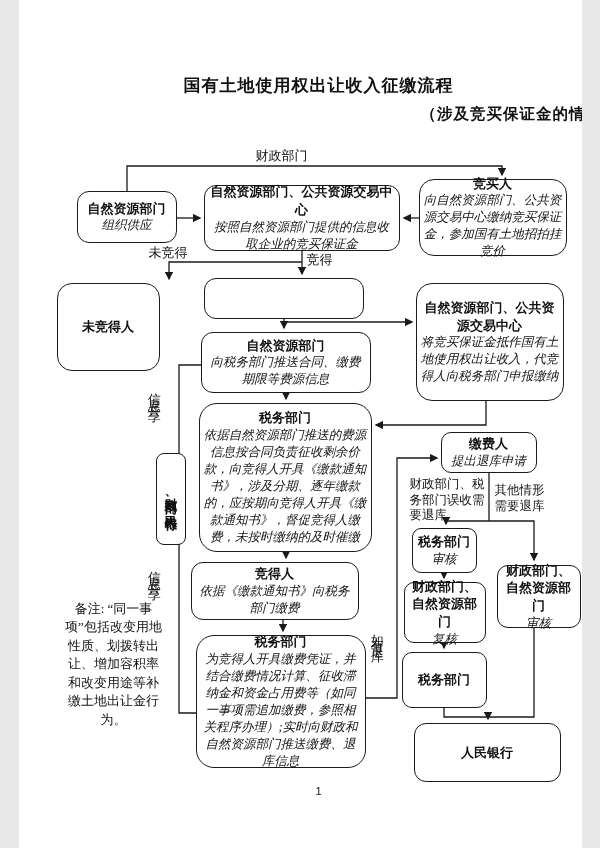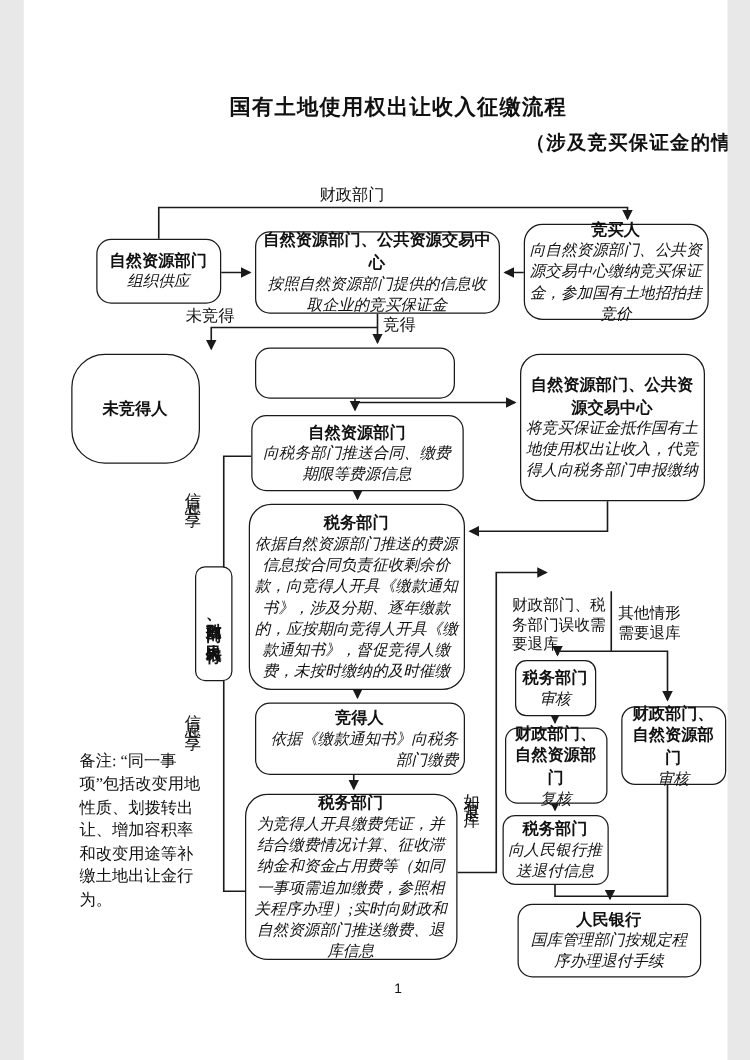--- a/index.html
+++ b/index.html
@@ -21,26 +21,26 @@
     justify-content:center; align-items:center; text-align:center;
     padding:2px 4px; line-height:1.36; }
   .box .t { font-weight:bold; font-size:13px; }
   .box .b { font-size:12.5px;font-style:italic; }
   .lbl { position:absolute; z-index:3; font-size:12.5px; line-height:1.25; }
   .vtext { writing-mode:vertical-rl; letter-spacing:5px; font-size:13px; }
 
   #box-org-supply      { left:58px;  top:191px; width:100px; height:52px; }
   #box-collect-deposit { left:185px; top:185px; width:196px; height:66px; }
   #box-bidder          { left:400px; top:179px; width:148px; height:77px; border-radius:15px; }
-  #box-loser           { left:38px;  top:283px; width:103px; height:88px; border-radius:27px; }
+  #box-loser           { left:38px;  top:283px; width:103px; height:88px; border-radius:15px; }
   #box-sign-contract   { left:185px; top:278px; width:160px; height:41px; }
   #box-push-info       { left:182px; top:332px; width:170px; height:61px; }
   #box-deposit-offset  { left:397px; top:283px; width:148px; height:118px; border-radius:16px; }
   #box-tax-collect     { left:180px; top:403px; width:173px; height:149px; border-radius:18px; }
-  #box-winner-pay      { left:185px; top:562px; width:168px; height:58px;text-align:right; }
+  #box-winner-pay      { left:172px; top:562px; width:168px; height:58px; }
   #box-tax-voucher     { left:177px; top:635px; width:170px; height:133px; border-radius:18px; }
   #box-payer-refund    { left:422px; top:432px; width:96px;  height:41px; border-radius:10px; }
   #box-tax-review      { left:393px; top:528px; width:65px;  height:45px; border-radius:9px; }
   #box-finance-recheck { left:385px; top:582px; width:82px;  height:61px; border-radius:10px; }
   #box-finance-review  { left:478px; top:565px; width:84px;  height:63px; border-radius:11px; }
   #box-tax-push-refund { left:383px; top:652px; width:85px;  height:56px; border-radius:10px; }
   #box-pboc            { left:395px; top:723px; width:147px; height:59px;border-radius:12px; }
   #box-finance-pboc    { left:137px; top:453px; width:30px;  height:92px; border-radius:8px;
                          padding:1px; z-index:4; }
   #box-finance-pboc .t { font-size:12.5px; letter-spacing:1px; }
@@ -48,21 +48,21 @@
   #label-publish-notice { left:228px; top:148px; width:70px; text-align:center; font-size:13px; }
   #label-not-won  { left:130px; top:245px; width:56px; font-size:13px; }
   #label-won      { left:288px; top:252px; width:32px; font-size:13px; }
   #label-mispaid  { left:391px; top:477px; width:79px; }
   #label-other-refund { left:476px; top:483px; width:54px; }
   #label-if-refund { left:350px; top:624px; height:84px; }
   #label-info-share-top { left:127px; top:383px; height:66px; }
   #label-info-share-bottom { left:127px; top:561px; height:66px; }
 
   #note-text { position:absolute; z-index:2; left:45px; top:600px; width:100px;
-    font-size:13px; line-height:1.42; text-align:left; }
+    font-size:13px; line-height:1.42; text-align:center; }
   #page-number { position:absolute; left:0; top:785px; width:600px; text-align:center;
     font-size:11px; font-family:"Liberation Sans","DejaVu Sans",sans-serif; }
 </style>
 </head>
 <body>
 
 <div id="page">
 
   <div id="page-title">国有土地使用权出让收入征缴流程</div>
   <div id="page-subtitle">（涉及竞买保证金的情形）</div>
@@ -144,44 +144,46 @@
   <div class="box" id="box-winner-pay">
     <div class="t">竞得人</div>
     <div class="b">依据《缴款通知书》向税务部门缴费</div>
   </div>
 
   <div class="box" id="box-tax-voucher">
     <div class="t">税务部门</div>
     <div class="b">为竞得人开具缴费凭证，并结合缴费情况计算、征收滞纳金和资金占用费等（如同一事项需追加缴费，参照相关程序办理）;实时向财政和自然资源部门推送缴费、退库信息</div>
   </div>
 
+  <div class="box" id="box-payer-refund">
+    <div class="t">缴费人</div>
+    <div class="b">提出退库申请</div>
+  </div>
 
   <div class="box" id="box-tax-review">
     <div class="t">税务部门</div>
     <div class="b">审核</div>
   </div>
 
   <div class="box" id="box-finance-recheck">
     <div class="t">财政部门、自然资源部门</div>
     <div class="b">复核</div>
   </div>
 
   <div class="box" id="box-finance-review">
     <div class="t">财政部门、自然资源部门</div>
     <div class="b">审核</div>
   </div>
 
   <div class="box" id="box-tax-push-refund">
     <div class="t">税务部门</div>
-    <div class="b">向人民银行推送退付信息</div>
   </div>
 
   <div class="box" id="box-pboc">
     <div class="t">人民银行</div>
-    <div class="b">国库管理部门按规定程序办理退付手续</div>
   </div>
 
   <div class="box" id="box-finance-pboc">
     <div class="t vtext">财政部门、人民银行</div>
   </div>
 
   <div id="note-text">备注: “同一事项”包括改变用地性质、划拨转出让、增加容积率和改变用途等补缴土地出让金行为。</div>
   <div id="page-number">1</div>
 
 </div>

